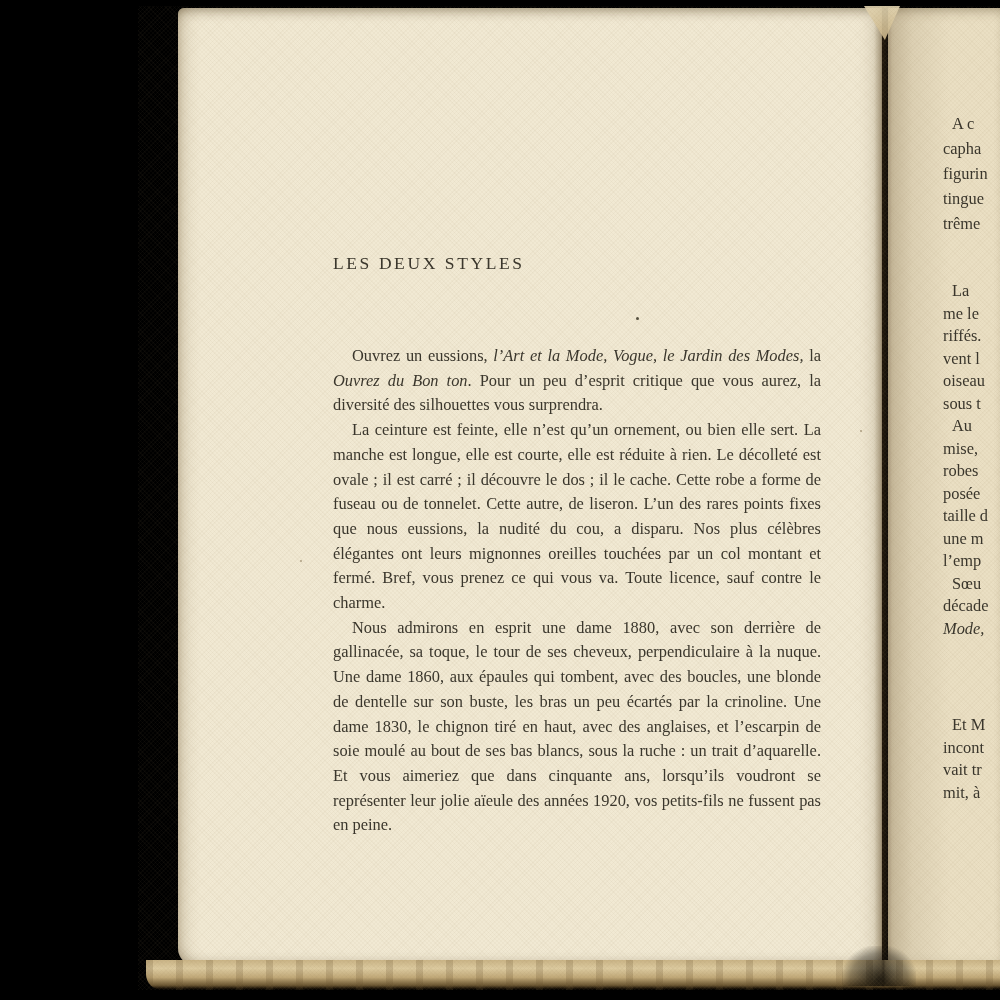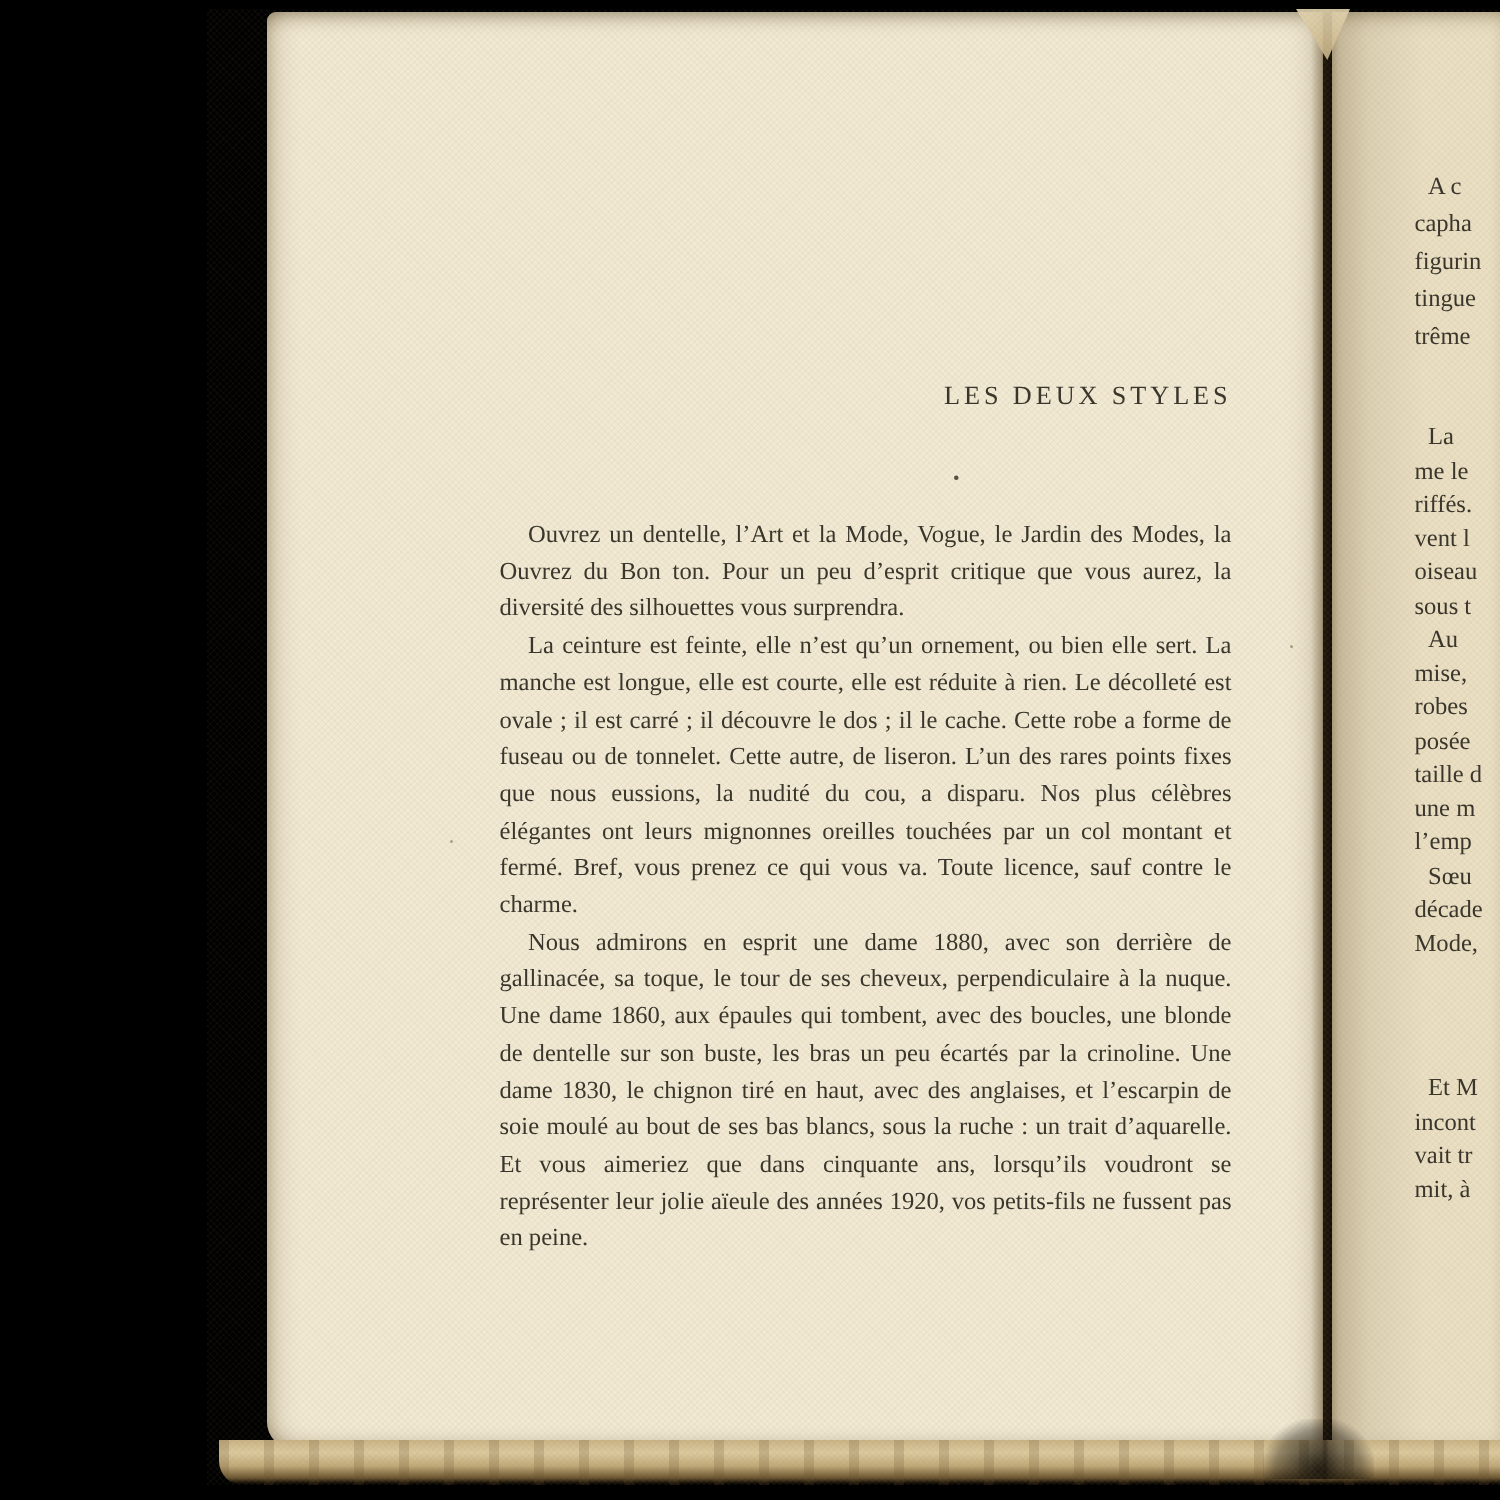--- a/index.html
+++ b/index.html
@@ -60,32 +60,32 @@
   
   .texture{
     position:absolute;left:138px;top:6px;width:862px;height:984px;pointer-events:none;
     background:
       repeating-linear-gradient(45deg, rgba(150,128,90,.05) 0 1px, rgba(0,0,0,0) 1px 3px),
       repeating-linear-gradient(-45deg, rgba(150,128,90,.05) 0 1px, rgba(0,0,0,0) 1px 3px);
   }
   
   .chapter-title{
     position:absolute;left:333px;top:253px;width:488px;margin:0;
-    text-align:right;font-size:17.5px;font-weight:normal;
+    text-align:left;font-size:17.5px;font-weight:normal;
     letter-spacing:2.6px;color:var(--ink);
   }
   .ink-speck{position:absolute;left:636px;top:317px;width:3px;height:3px;border-radius:50%;background:#55503f;}
   .paper-speck{position:absolute;width:2px;height:2px;border-radius:50%;background:rgba(120,100,65,.55);}
   
   .body-text{
     position:absolute;left:333px;top:344px;width:488px;
     color:var(--ink);font-size:16.4px;line-height:24.7px;
   }
   .body-text p{margin:0;text-align:justify;text-indent:19px;hyphens:auto;-webkit-hyphens:auto;}
-  .it{}
+  .it{font-style:italic;}
   
   .right-text{
     position:absolute;left:943px;top:111px;width:130px;
     color:var(--ink);font-size:16.4px;white-space:nowrap;
   }
   .frag-block-0{line-height:25px;}
   .frag-block-1{margin-top:44px;line-height:22.5px;}
   .frag-block-2{margin-top:74px;line-height:22.5px;}
   .frag-line.indent{padding-left:9px;}
 </style>
@@ -101,21 +101,21 @@
   <div class="gutter-notch"></div>
   <div class="gutter-bottom-shadow"></div>
   <div class="texture"></div>
 
   <h1 class="chapter-title">LES DEUX STYLES</h1>
   <div class="ink-speck"></div>
   <div class="paper-speck" style="left:300px;top:560px;"></div>
   <div class="paper-speck" style="left:860px;top:430px;"></div>
 
   <div class="body-text">
-      <p><span>Ouvrez un dentelle, </span><span class="it">l’Art et la Mode, Vogue, le Jardin des Modes,</span><span> la </span><span class="it">Ouvrez du Bon ton</span><span>. Pour un peu d’esprit critique que vous aurez, la diversité des silhouettes vous surprendra.</span></p>
+      <p><span>Ouvrez un eussions, </span><span class="it">l’Art et la Mode, Vogue, le Jardin des Modes,</span><span> la </span><span class="it">Ouvrez du Bon ton</span><span>. Pour un peu d’esprit critique que vous aurez, la diversité des silhouettes vous surprendra.</span></p>
       <p><span>La ceinture est feinte, elle n’est qu’un ornement, ou bien elle sert. La manche est longue, elle est courte, elle est réduite à rien. Le décolleté est ovale ; il est carré ; il découvre le dos ; il le cache. Cette robe a forme de fuseau ou de tonnelet. Cette autre, de liseron. L’un des rares points fixes que nous eussions, la nudité du cou, a disparu. Nos plus célèbres élégantes ont leurs mignonnes oreilles touchées par un col montant et fermé. Bref, vous prenez ce qui vous va. Toute licence, sauf contre le charme.</span></p>
       <p><span>Nous admirons en esprit une dame 1880, avec son derrière de gallinacée, sa toque, le tour de ses cheveux, perpendiculaire à la nuque. Une dame 1860, aux épaules qui tombent, avec des boucles, une blonde de dentelle sur son buste, les bras un peu écartés par la crinoline. Une dame 1830, le chignon tiré en haut, avec des anglaises, et l’escarpin de soie moulé au bout de ses bas blancs, sous la ruche : un trait d’aquarelle. Et vous aimeriez que dans cinquante ans, lorsqu’ils voudront se représenter leur jolie aïeule des années 1920, vos petits-fils ne fussent pas en peine.</span></p>
     </div>
   <div class="right-text">
       <div class="frag-block frag-block-0">
         <div class="frag-line indent">A c</div>
         <div class="frag-line">capha</div>
         <div class="frag-line">figurin</div>
         <div class="frag-line">tingue</div>
         <div class="frag-line">trême</div>

